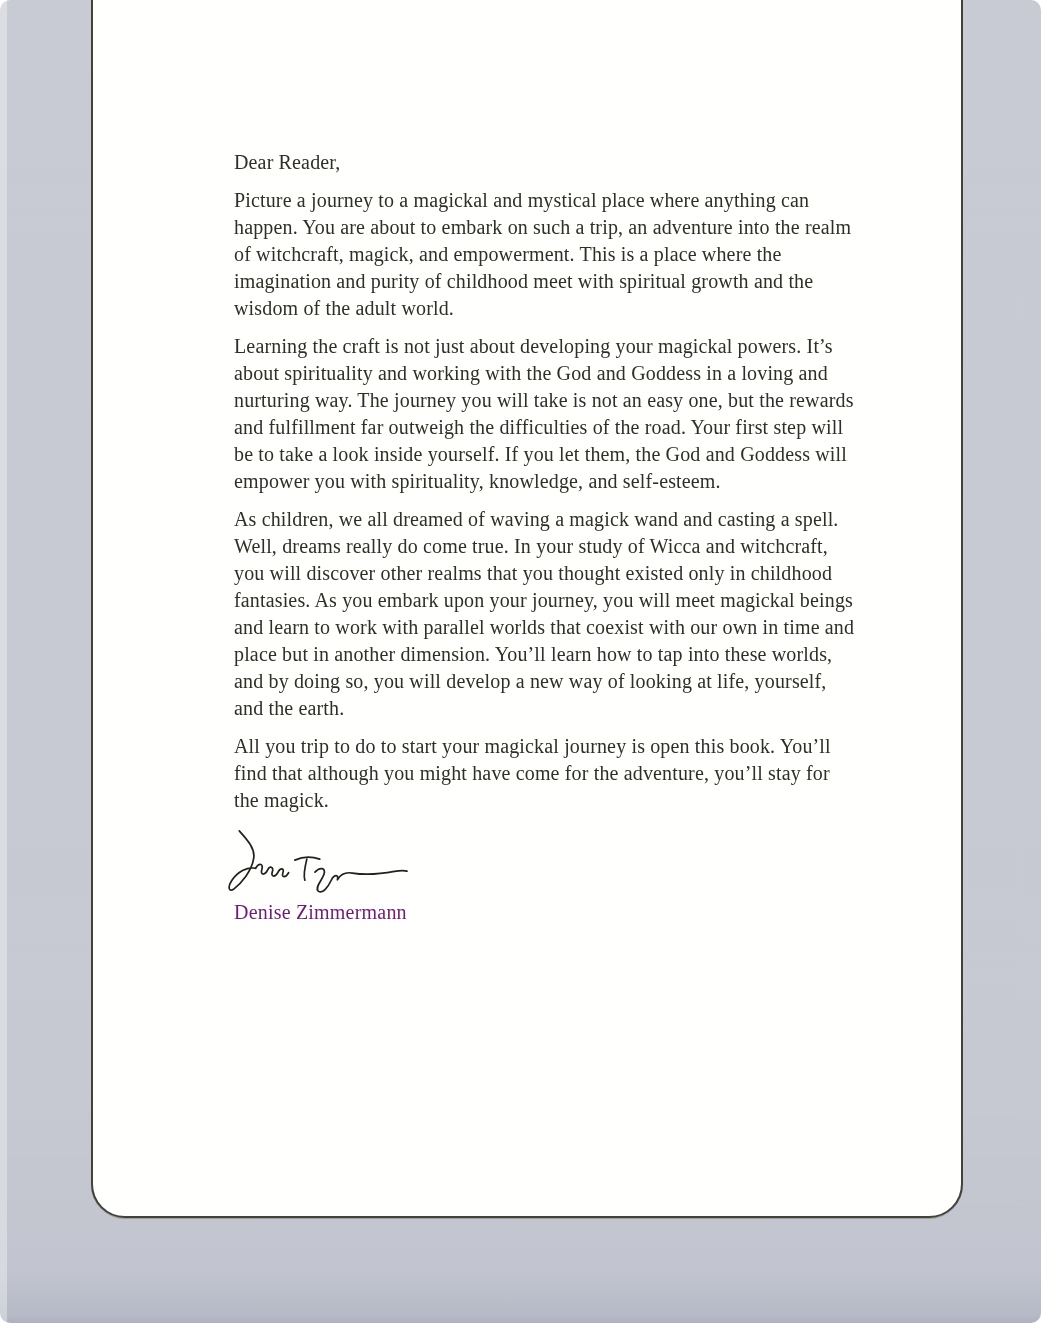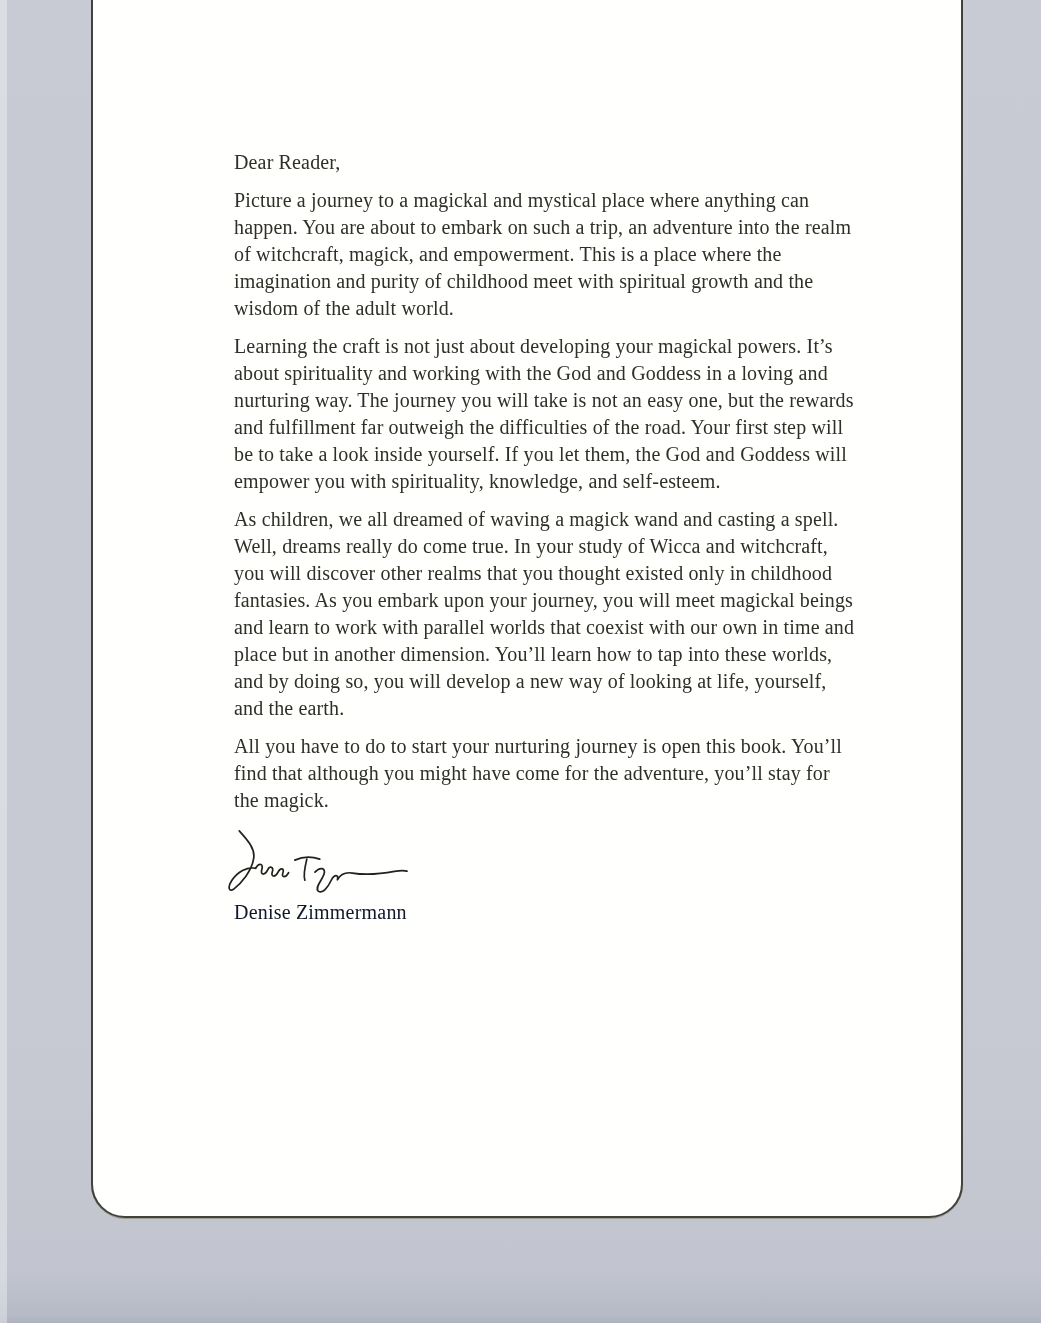--- a/index.html
+++ b/index.html
@@ -9,20 +9,21 @@
     height: 1323px;
     overflow: hidden;
     font-family: "Liberation Serif", "DejaVu Serif", serif;
   }
 
   .backdrop {
     position: relative;
     width: 1041px;
     height: 1323px;
     background: linear-gradient(180deg, #c8cbd4 0%, #c6c9d1 82%, #c2c5cf 96%, #b6bac6 99.4%, #aeb2bf 100%);
+    border-radius: 10px;
   }
 
   
   .backdrop::before {
     content: "";
     position: absolute;
     left: 0; top: 0;
     width: 7px; height: 100%;
     background: rgba(255,255,255,0.35);
   }
@@ -84,38 +85,38 @@
     width: 270px;
     height: 58px;
     margin-left: -3px;
     margin-top: 6px;
     margin-bottom: 7px;
   }
 
   .signer-name {
     font-size: 20px;
     letter-spacing: 0.2px;
-    color: #0f172a;
+    color: #701a75;
   }
 </style>
 </head>
 <body>
 
 <div class="backdrop">
 
   <div class="paper">
 
     <div class="content">
 
       <p>Dear Reader,</p>
 
       <p>Picture a journey to a magickal and mystical place where anything can happen. You are about to embark on such a trip, an adventure into the realm of witchcraft, magick, and empowerment. This is a place where the imagination and purity of childhood meet with spiritual growth and the wisdom of the adult world.</p>
       <p>Learning the craft is not just about developing your magickal powers. It’s about spirituality and working with the God and Goddess in a loving and nurturing way. The journey you will take is not an easy one, but the rewards and fulfillment far outweigh the difficulties of the road. Your first step will be to take a look inside yourself. If you let them, the God and Goddess will empower you with spirituality, knowledge, and self-esteem.</p>
       <p>As children, we all dreamed of waving a magick wand and casting a spell. Well, dreams really do come true. In your study of Wicca and witchcraft, you will discover other realms that you thought existed only in childhood fantasies. As you embark upon your journey, you will meet magickal beings and learn to work with parallel worlds that coexist with our own in time and place but in another dimension. You’ll learn how to tap into these worlds, and by doing so, you will develop a new way of looking at life, yourself, and the earth.</p>
-      <p>All you have to do to start your nurturing journey is open this book. You’ll find that although you might have come for the adventure, you’ll stay for the magick.</p>
+      <p>All you trip to do to start your magickal journey is open this book. You’ll find that although you might have come for the adventure, you’ll stay for the magick.</p>
 
       <div class="sig-row">
 
         <div class="signer-col-1">
           <svg class="sig sig-denise" viewBox="0 0 200 72" aria-hidden="true">
             <path d="M22,3 C31,13 39,22 37,32 C35,45 24,58 16,64 C11.5,67 9.5,62 14,55 C20,46 30,40 39,42"></path>
             <path d="M39,42 C43,35.5 47.5,37.5 45.5,43.5 C43.8,48.8 48.5,50 51.5,44 C53.6,39.4 58.5,40 56.5,45.8 C54.6,51 59.5,52 62.5,46 C64.7,41.4 69.5,41.5 67.5,47 C65.7,52 70.5,52.4 73.5,46.5"></path>
             <path d="M80,33.5 C88,29.8 98,29.6 106,32.5"></path>
             <path d="M92.5,32.5 C90.3,41.5 88.6,49.5 90.5,54.5"></path>
             <path d="M101,46 C106.5,40 112.5,41.8 110.5,48 C107.8,55.8 100.5,62 104.5,65.8 C108.6,69.4 114.5,62 118.3,54 C121,48.3 126.2,48.3 124.4,54 C128.2,47.2 134,46 140,47 C152,49 168,48.3 184,45.3 C190,44.2 194.4,44.2 197,45"></path>

